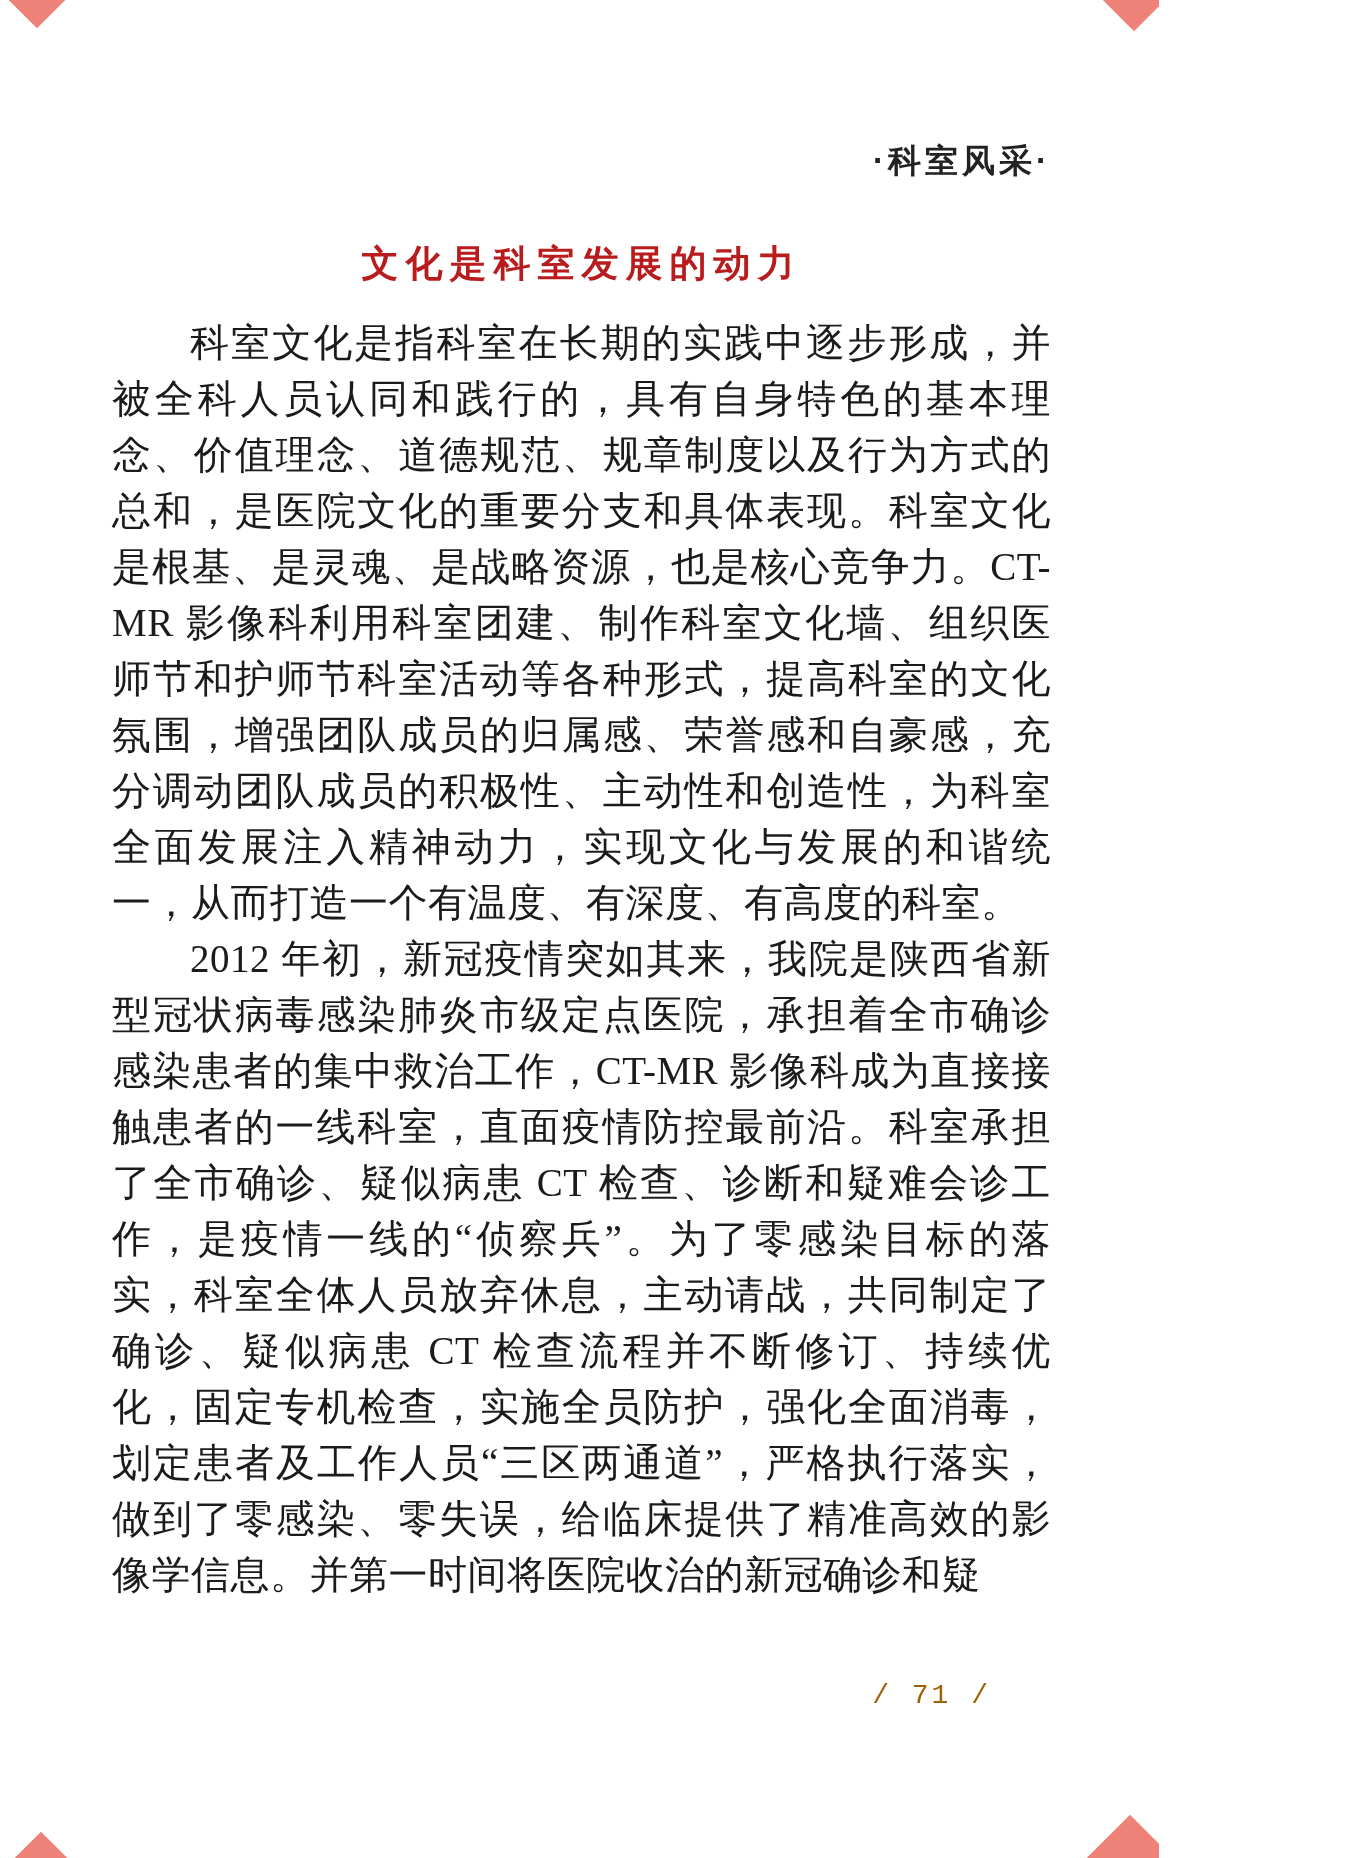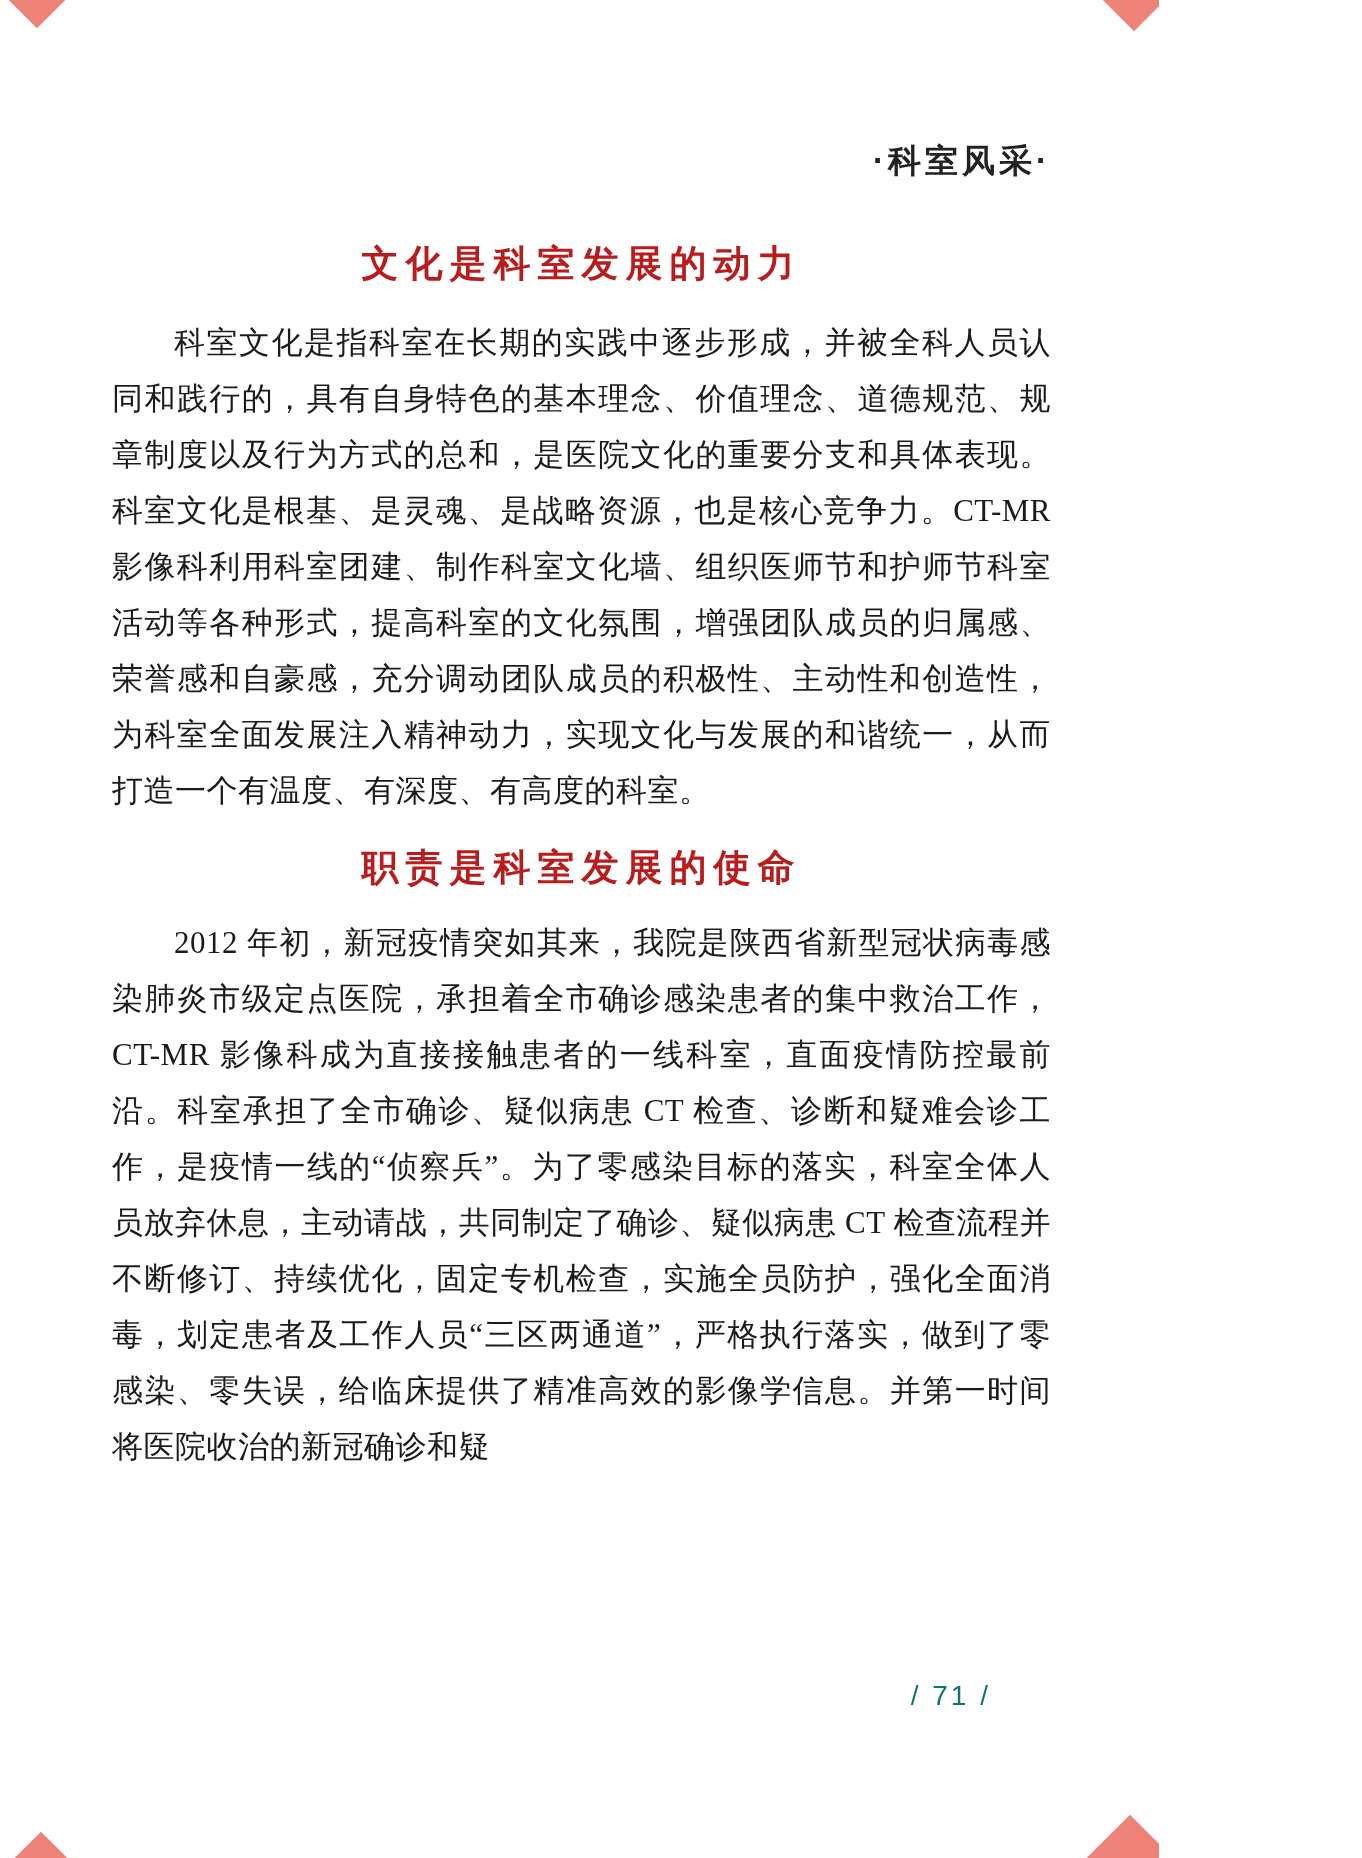--- a/index.html
+++ b/index.html
@@ -44,38 +44,38 @@
     font-size: 37px;
     font-weight: bold;
     letter-spacing: 7px;
     color: #b91c1c;
     margin: 0;
   }
   .section-culture h2.section-title { margin-top: 56px; margin-bottom: 26px; }
   .section-duty    h2.section-title { margin-top: 24px; margin-bottom: 22px; }
 
   p.body-para {
-    font-size: 31px;
+    font-size: 39px;
     line-height: 56px;
     letter-spacing: 0.5px;
     text-align: justify;
     text-justify: inter-character;
     text-indent: 2em;
     margin: 0;
     color: #1b1b1b;
   }
 
   .page-number {
     position: absolute;
     top: 1680px;
     right: 168px;
-    font-family: Liberation Sans, sans-serif;
+    font-family: Liberation Mono, monospace;
     font-size: 28px;
     letter-spacing: 3px;
-    color: #0f766e;
+    color: #a16207;
   }
 </style>
 </head>
 <body>
 
 <div class="page">
 
   <div class="corner tl"></div>
   <div class="corner tr"></div>
   <div class="corner bl"></div>
@@ -86,21 +86,20 @@
   </div>
 
   <main>
 
     <section class="section-culture">
       <h2 class="section-title">文化是科室发展的动力</h2>
       <p class="body-para">科室文化是指科室在长期的实践中逐步形成，并被全科人员认同和践行的，具有自身特色的基本理念、价值理念、道德规范、规章制度以及行为方式的总和，是医院文化的重要分支和具体表现。科室文化是根基、是灵魂、是战略资源，也是核心竞争力。CT-MR 影像科利用科室团建、制作科室文化墙、组织医师节和护师节科室活动等各种形式，提高科室的文化氛围，增强团队成员的归属感、荣誉感和自豪感，充分调动团队成员的积极性、主动性和创造性，为科室全面发展注入精神动力，实现文化与发展的和谐统一，从而打造一个有温度、有深度、有高度的科室。</p>
     </section>
 
     <section class="section-duty">
-      <h2 class="section-title">职责是科室发展的使命</h2>
       <p class="body-para">2012 年初，新冠疫情突如其来，我院是陕西省新型冠状病毒感染肺炎市级定点医院，承担着全市确诊感染患者的集中救治工作，CT-MR 影像科成为直接接触患者的一线科室，直面疫情防控最前沿。科室承担了全市确诊、疑似病患 CT 检查、诊断和疑难会诊工作，是疫情一线的“侦察兵”。为了零感染目标的落实，科室全体人员放弃休息，主动请战，共同制定了确诊、疑似病患 CT 检查流程并不断修订、持续优化，固定专机检查，实施全员防护，强化全面消毒，划定患者及工作人员“三区两通道”，严格执行落实，做到了零感染、零失误，给临床提供了精准高效的影像学信息。并第一时间将医院收治的新冠确诊和疑</p>
     </section>
 
   </main>
 
   <div class="page-number">/ 71 /</div>
 
 </div>
 
 </body></html>

